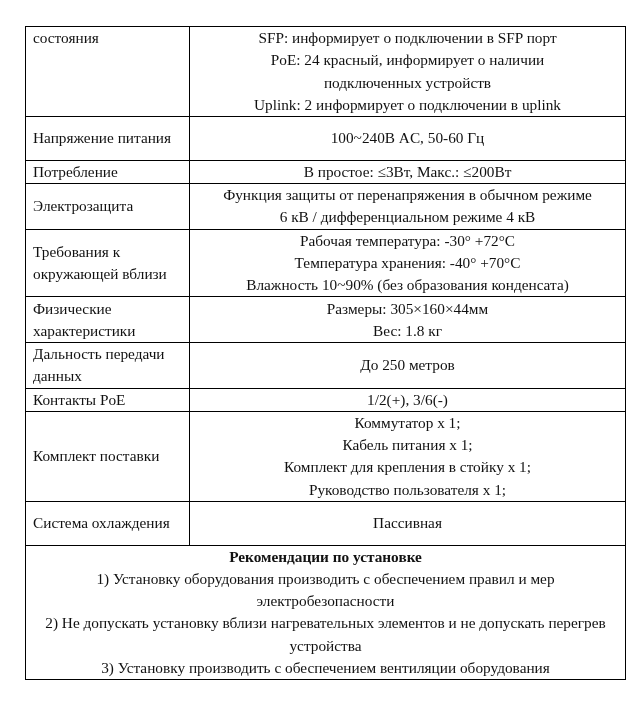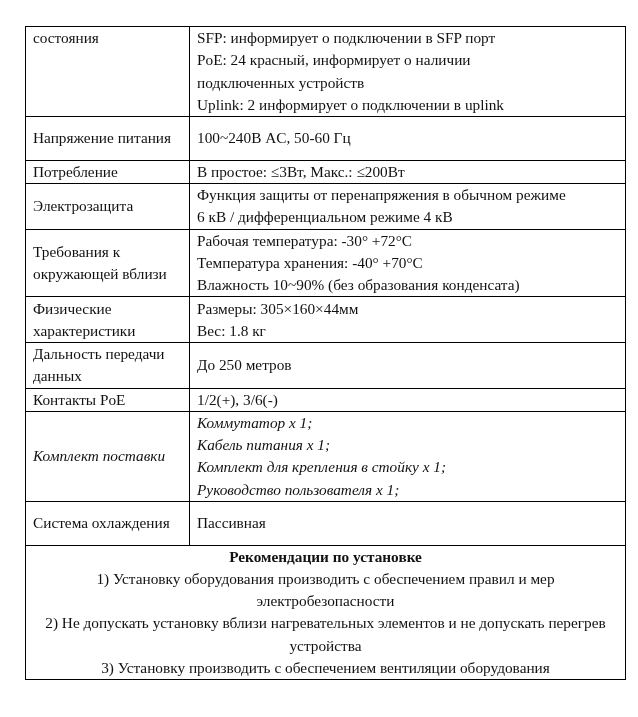--- a/index.html
+++ b/index.html
@@ -2,32 +2,32 @@
 <html><head>
 <meta charset="utf-8">
 <style>
   html, body { margin: 0; padding: 0; background: #ffffff; }
   body { width: 638px; height: 717px; position: relative; overflow: hidden;
          font-family: "Liberation Serif", "DejaVu Serif", serif; color: #111; }
   table.spec { position: absolute; left: 25px; top: 26px; width: 601px;
                border-collapse: collapse; table-layout: fixed; font-size: 15.3px; line-height: 22.2px; }
   table.spec td { border: 1.3px solid #000; padding: 0 7px; vertical-align: middle; }
   td.label { width: 149px; text-align: left; }
-  td.value { text-align: left; }
+  td.value { text-align: center; }
   td.value div { white-space: nowrap; }
   tr.r-status td.label { vertical-align: top; }
   tr.r-status td { height: 89px; }
   tr.r-voltage td { height: 43px; margin-left: 8px; }
   tr.r-consumption td { height: 22px; }
   tr.r-protection td { height: 44px; }
   tr.r-environment td { height: 66px; }
   tr.r-physical td { height: 45px; }
   tr.r-range td { height: 41px; }
   tr.r-poe td { height: 22px; }
-  tr.r-package td { height: 89px; font-style: italic; }
+  tr.r-package td { height: 89px; }
   tr.r-cooling td { height: 43px; }
   tr.r-compat td { height: 22px; }
   td.recs { text-align: center; padding: 1px 7px 2px 7px; }
   td.recs .rec-title { font-weight: bold; }
 </style>
 </head>
 <body>
 
 <table class="spec">
   <tbody>

